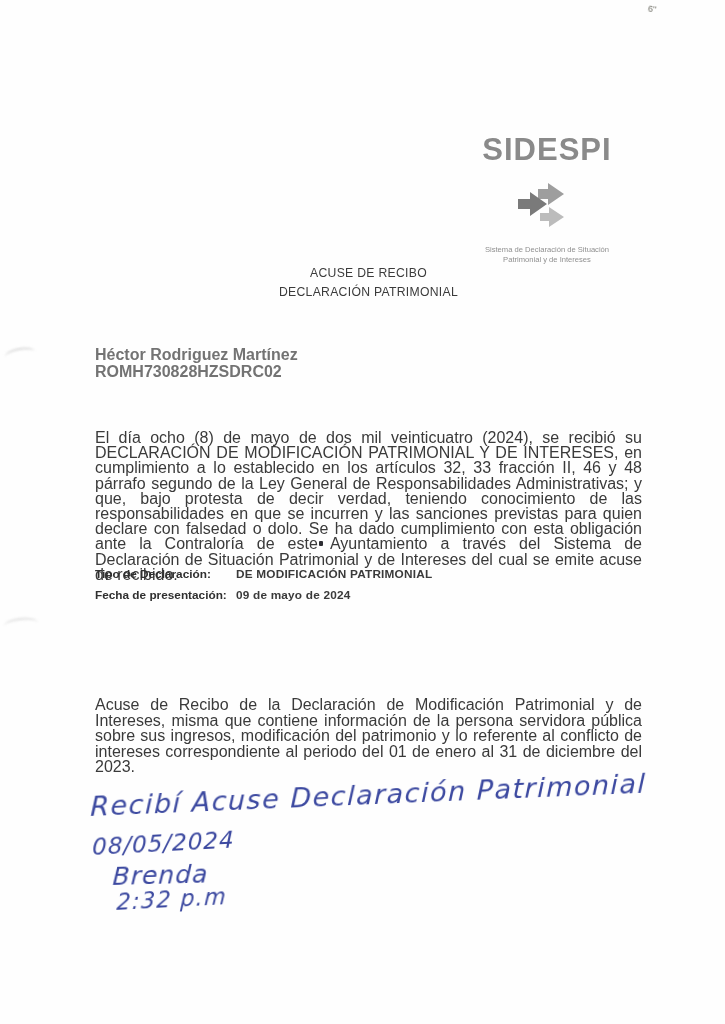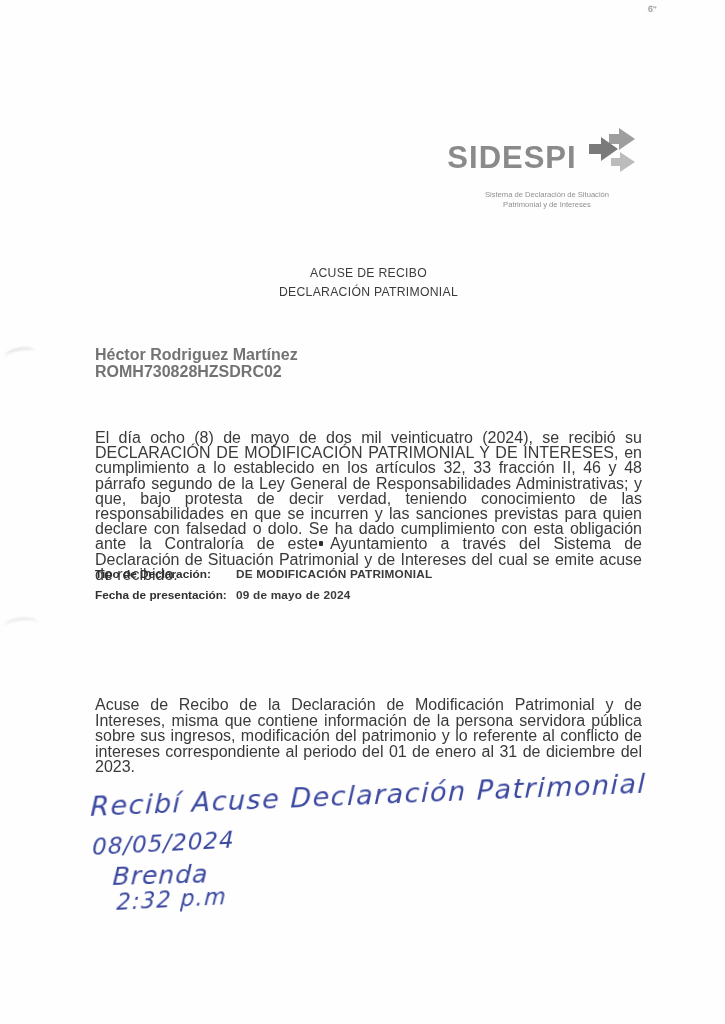--- a/index.html
+++ b/index.html
@@ -10,21 +10,21 @@
     background:#fefefe;
     overflow:hidden;
     font-family:"Liberation Sans", sans-serif;
     color:#3a3a3a;
   }
   
   .logo-block{
     position:absolute; left:452px; top:132px; width:190px;
     text-align:center;
   }
-  .logo-row{display:flex;align-items:center;justify-content:center;gap:12px;}
+  .logo-row{display:flex;align-items:center;justify-content:center;gap:19px;flex-direction:column;}
   .logo-text{
     font-size:31px;font-weight:bold;color:#8a8a8a;letter-spacing:1px;
     filter:blur(.3px);
   }
   .logo-arrows{flex:0 0 auto;margin-top:-4px;}
   .logo-tagline{
     margin-top:6px;font-size:7.6px;line-height:10px;color:#8f8f8f;
     filter:blur(.2px);
   }
   

